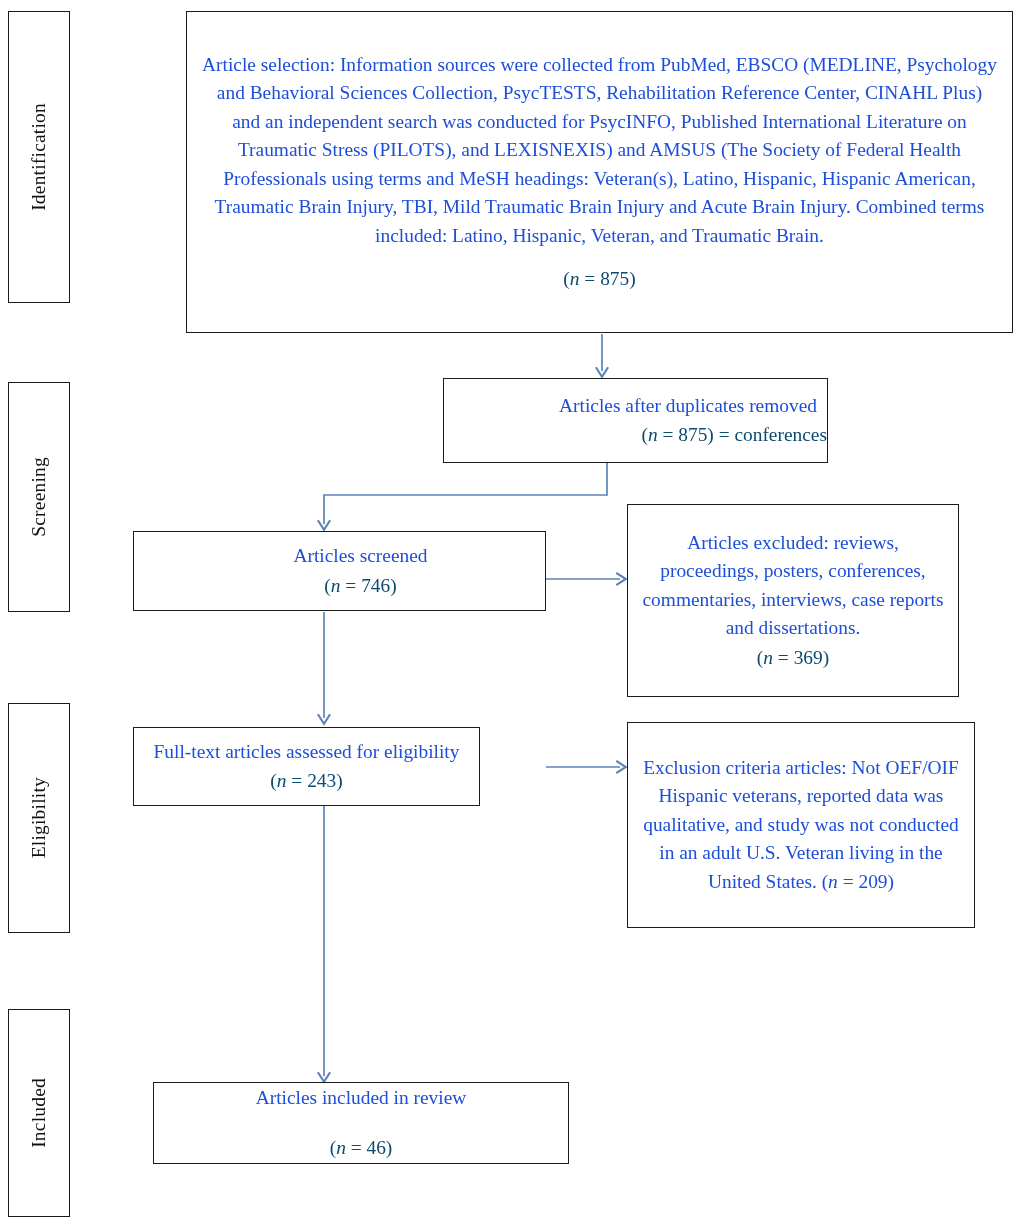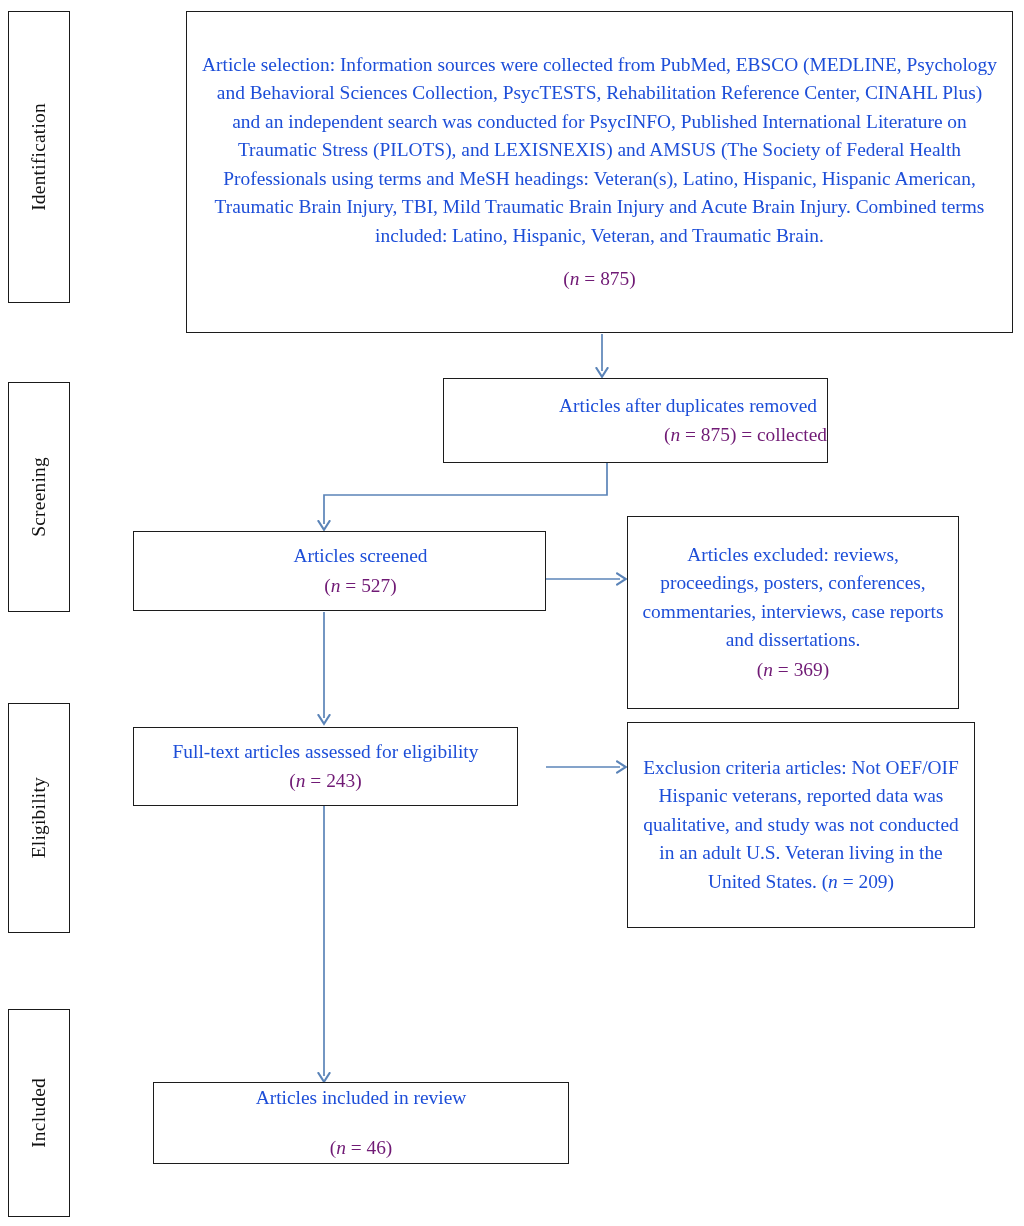--- a/index.html
+++ b/index.html
@@ -57,21 +57,21 @@
     font-size: 19.4px;
     line-height: 1.47;
     color: #1d4ed8;
     padding: 0 10px;
     text-align: center;
   }
   .flow-text.small-pad { padding: 0 14px; }
   .flow-count {
     font-size: 19.4px;
     line-height: 1.5;
-    color: #701a75;
+    color: #0c4a6e;
   }
   .it { font-style: italic; }
 
   
   .conn-svg {
     position: absolute;
     left: 0;
     top: 0;
     width: 1024px;
     height: 1226px;
@@ -131,34 +131,34 @@
     </g>
   </svg>
 
   <div class="flow-box" style="left:186px; top:11px; width:827px; height:322px; justify-content:center;">
     <div class="flow-text small-pad">Article selection: Information sources were collected from PubMed, EBSCO (MEDLINE, Psychology and Behavioral Sciences Collection, PsycTESTS, Rehabilitation Reference Center, CINAHL Plus) and an independent search was conducted for PsycINFO, Published International Literature on Traumatic Stress (PILOTS), and LEXISNEXIS) and AMSUS (The Society of Federal Health Professionals using terms and MeSH headings: Veteran(s), Latino, Hispanic, Hispanic American, Traumatic Brain Injury, TBI, Mild Traumatic Brain Injury and Acute Brain Injury. Combined terms included: Latino, Hispanic, Veteran, and Traumatic Brain.</div>
     <div class="flow-count" style="margin-top:14px;"><span>(</span><span class="it">n</span><span> = </span><span>875</span><span>)</span></div>
   </div>
 
   <div class="flow-box" style="left:443px; top:378px; width:385px; height:85px;align-items:flex-end;">
     <div class="flow-text">Articles after duplicates removed</div>
-    <div class="flow-count"><span>(</span><span class="it">n</span><span> = </span><span>875</span><span>) = collected</span></div>
+    <div class="flow-count"><span>(</span><span class="it">n</span><span> = </span><span>875</span><span>) = conferences</span></div>
   </div>
 
   <div class="flow-box" style="left:133px; top:531px; width:413px; height:80px;padding-left:42px;">
     <div class="flow-text">Articles screened</div>
-    <div class="flow-count"><span>(</span><span class="it">n</span><span> = </span><span>527</span><span>)</span></div>
+    <div class="flow-count"><span>(</span><span class="it">n</span><span> = </span><span>746</span><span>)</span></div>
   </div>
 
-  <div class="flow-box" style="left:627px; top:516px; width:332px; height:193px;">
+  <div class="flow-box" style="left:627px; top:504px; width:332px; height:193px;">
     <div class="flow-text">Articles excluded: reviews, proceedings, posters, conferences, commentaries, interviews, case reports and dissertations.</div>
     <div class="flow-count"><span>(</span><span class="it">n</span><span> = </span><span>369</span><span>)</span></div>
   </div>
 
-  <div class="flow-box" style="left:133px; top:727px; width:385px; height:79px;">
+  <div class="flow-box" style="left:133px; top:727px; width:347px; height:79px;">
     <div class="flow-text">Full-text articles assessed for eligibility</div>
     <div class="flow-count"><span>(</span><span class="it">n</span><span> = </span><span>243</span><span>)</span></div>
   </div>
 
   <div class="flow-box" style="left:627px; top:722px; width:348px; height:206px;justify-content:center;">
     <div class="flow-text"><span>Exclusion criteria articles: Not OEF/OIF Hispanic veterans, reported data was qualitative, and study was not conducted in an adult U.S. Veteran living in the United States. (</span><span class="it">n</span><span> = </span><span>209</span><span>)</span></div>
   </div>
 
   <div class="flow-box" style="left:153px; top:1082px; width:416px; height:82px;gap:21px;">
     <div class="flow-text">Articles included in review</div>

